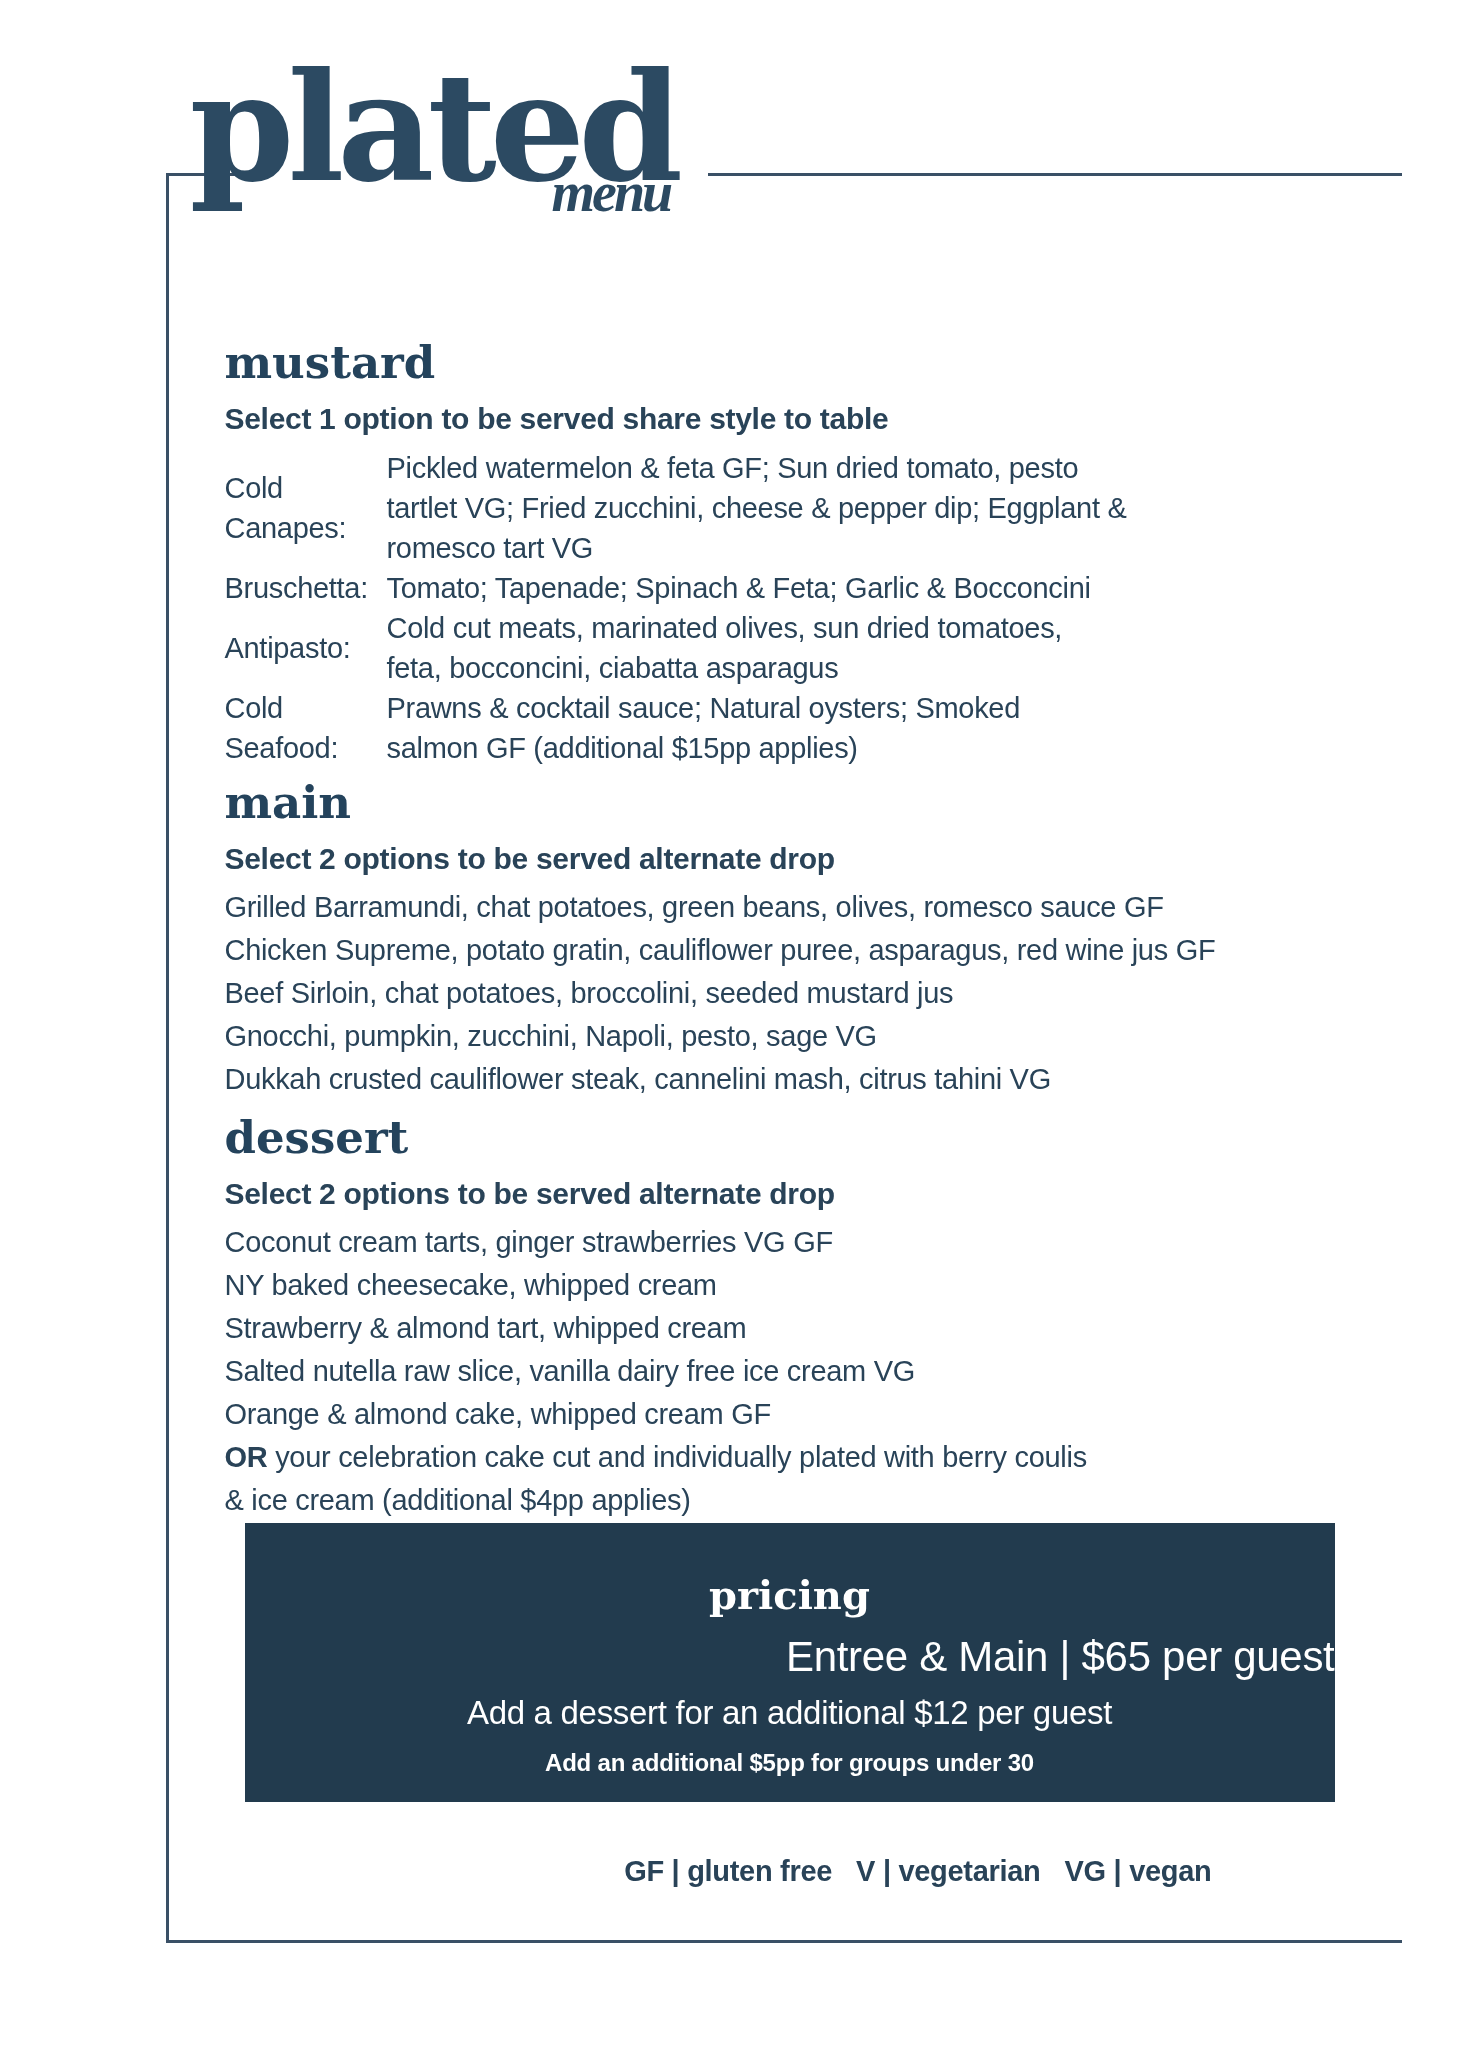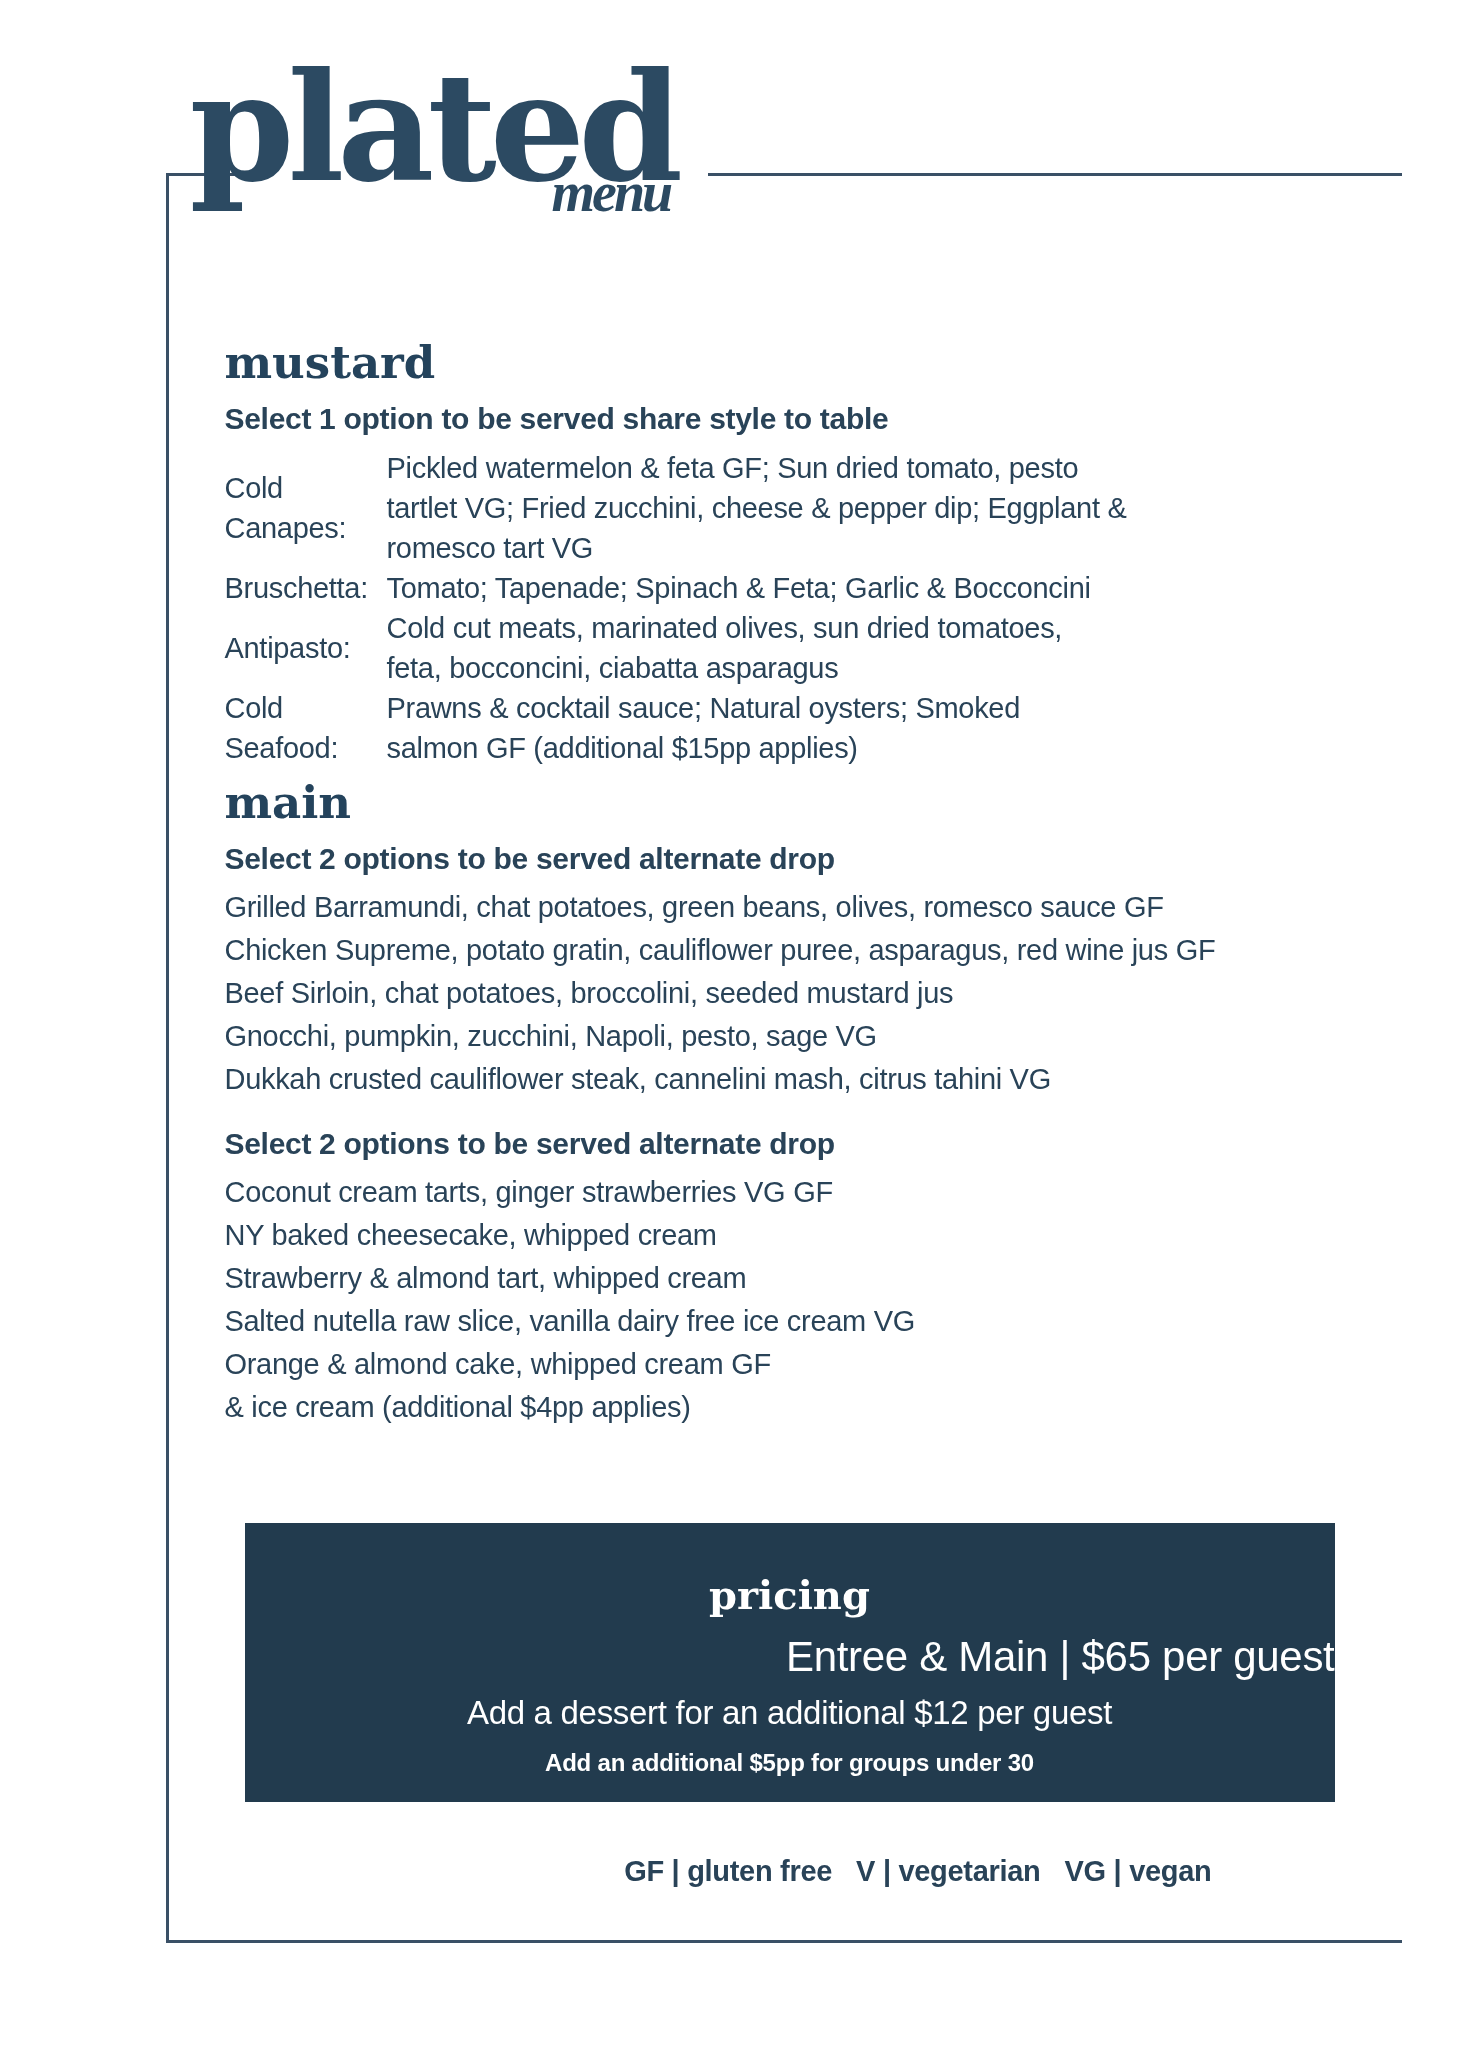--- a/index.html
+++ b/index.html
@@ -117,27 +117,29 @@
     <div class="items">
       <div class="item-line">Grilled Barramundi, chat potatoes, green beans, olives, romesco sauce GF</div>
       <div class="item-line">Chicken Supreme, potato gratin, cauliflower puree, asparagus, red wine jus GF</div>
       <div class="item-line">Beef Sirloin, chat potatoes, broccolini, seeded mustard jus</div>
       <div class="item-line">Gnocchi, pumpkin, zucchini, Napoli, pesto, sage VG</div>
       <div class="item-line">Dukkah crusted cauliflower steak, cannelini mash, citrus tahini VG</div>
     </div>
   </div>
 
   <div class="section sec-dessert">
+    <div class="sec-heading">dessert</div>
     <div class="sec-subtitle">Select 2 options to be served alternate drop</div>
     <div class="items">
       <div class="item-line">Coconut cream tarts, ginger strawberries VG GF</div>
       <div class="item-line">NY baked cheesecake, whipped cream</div>
       <div class="item-line">Strawberry &amp; almond tart, whipped cream</div>
       <div class="item-line">Salted nutella raw slice, vanilla dairy free ice cream VG</div>
       <div class="item-line">Orange &amp; almond cake, whipped cream GF</div>
+      <div class="item-line"><span class="bold">OR</span><span> your celebration cake cut and individually plated with berry coulis</span></div>
       <div class="item-line">&amp; ice cream (additional $4pp applies)</div>
     </div>
   </div>
 
   <div class="pricing-box">
     <div class="pricing-heading">pricing</div>
     <div class="pricing-line1">Entree &amp; Main | $65 per guest</div>
     <div class="pricing-line2">Add a dessert for an additional $12 per guest</div>
     <div class="pricing-line3">Add an additional $5pp for groups under 30</div>
   </div>

